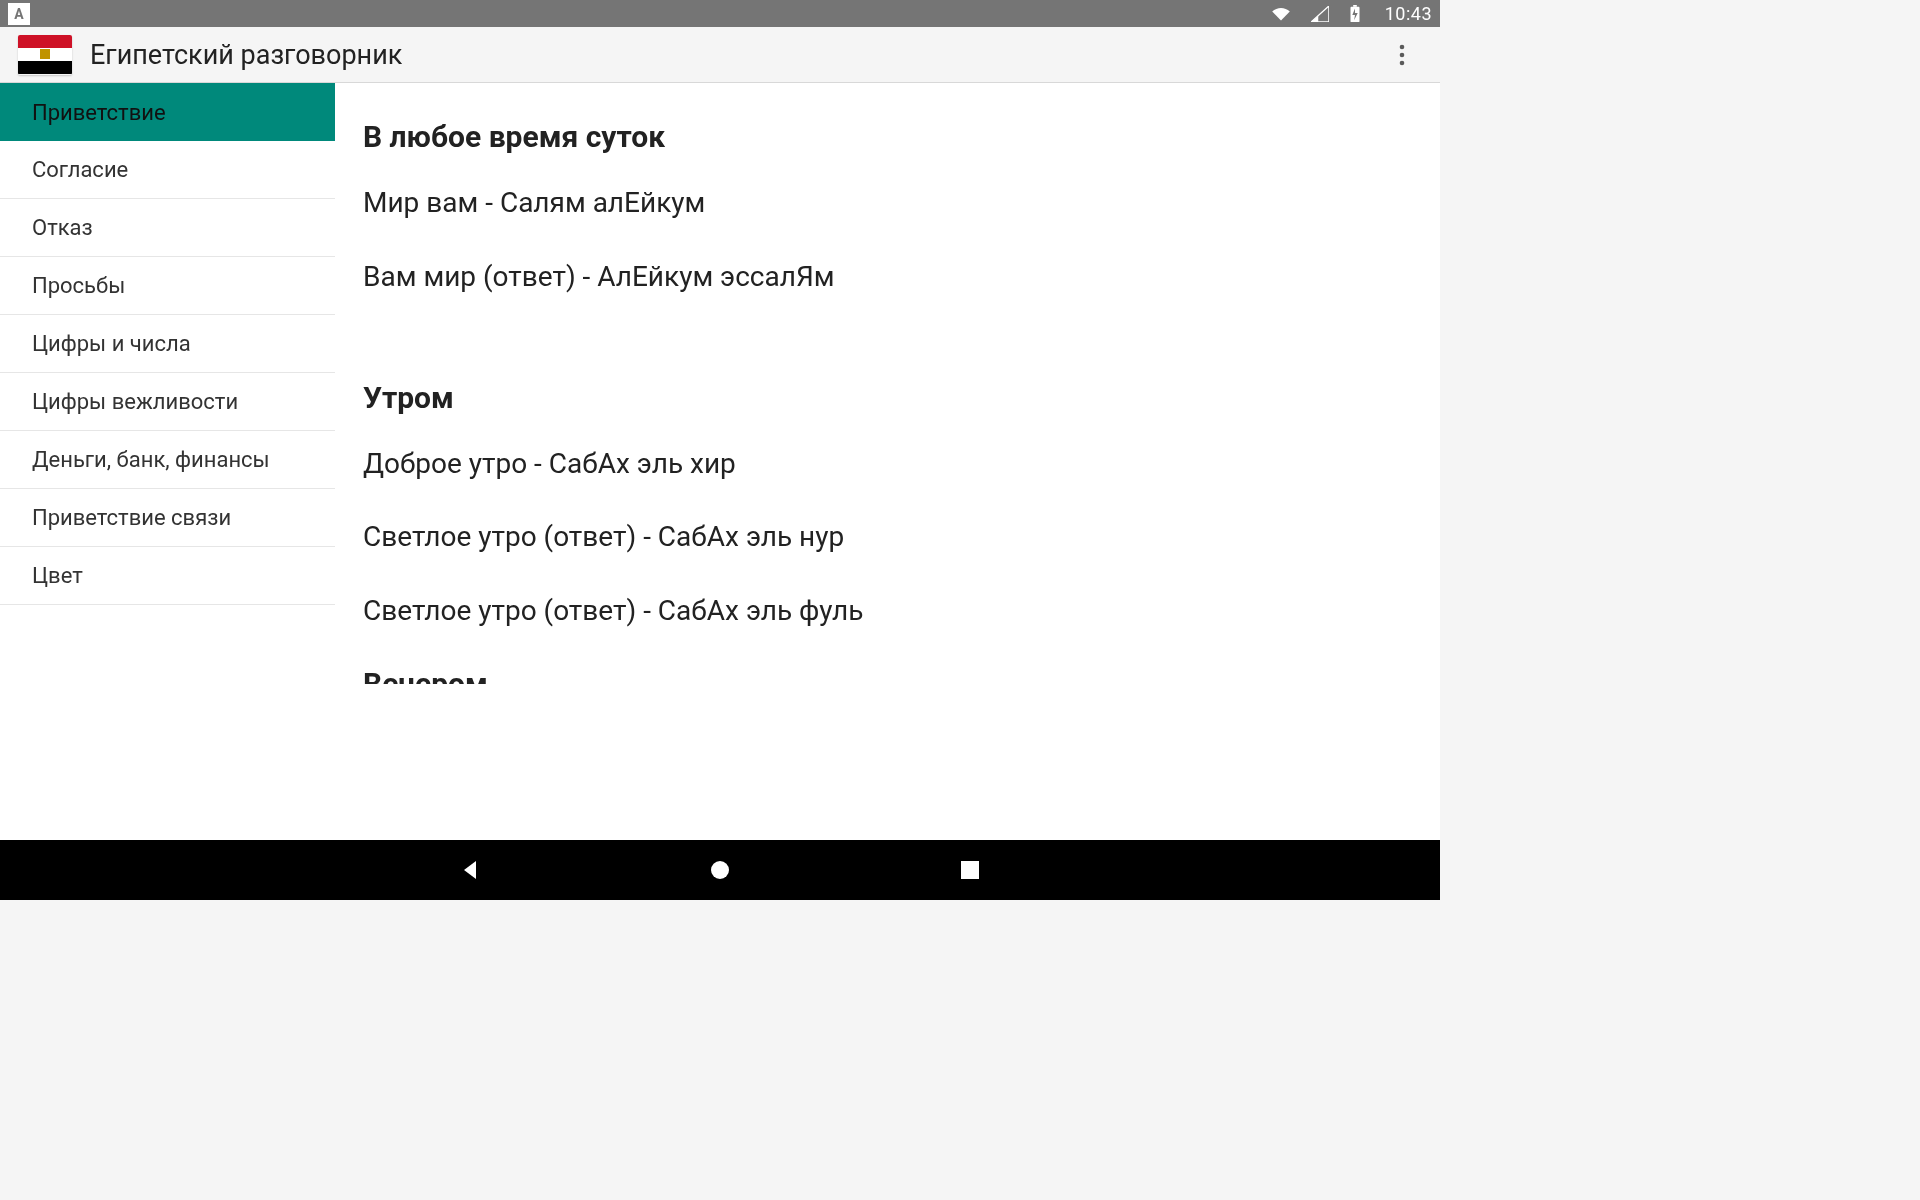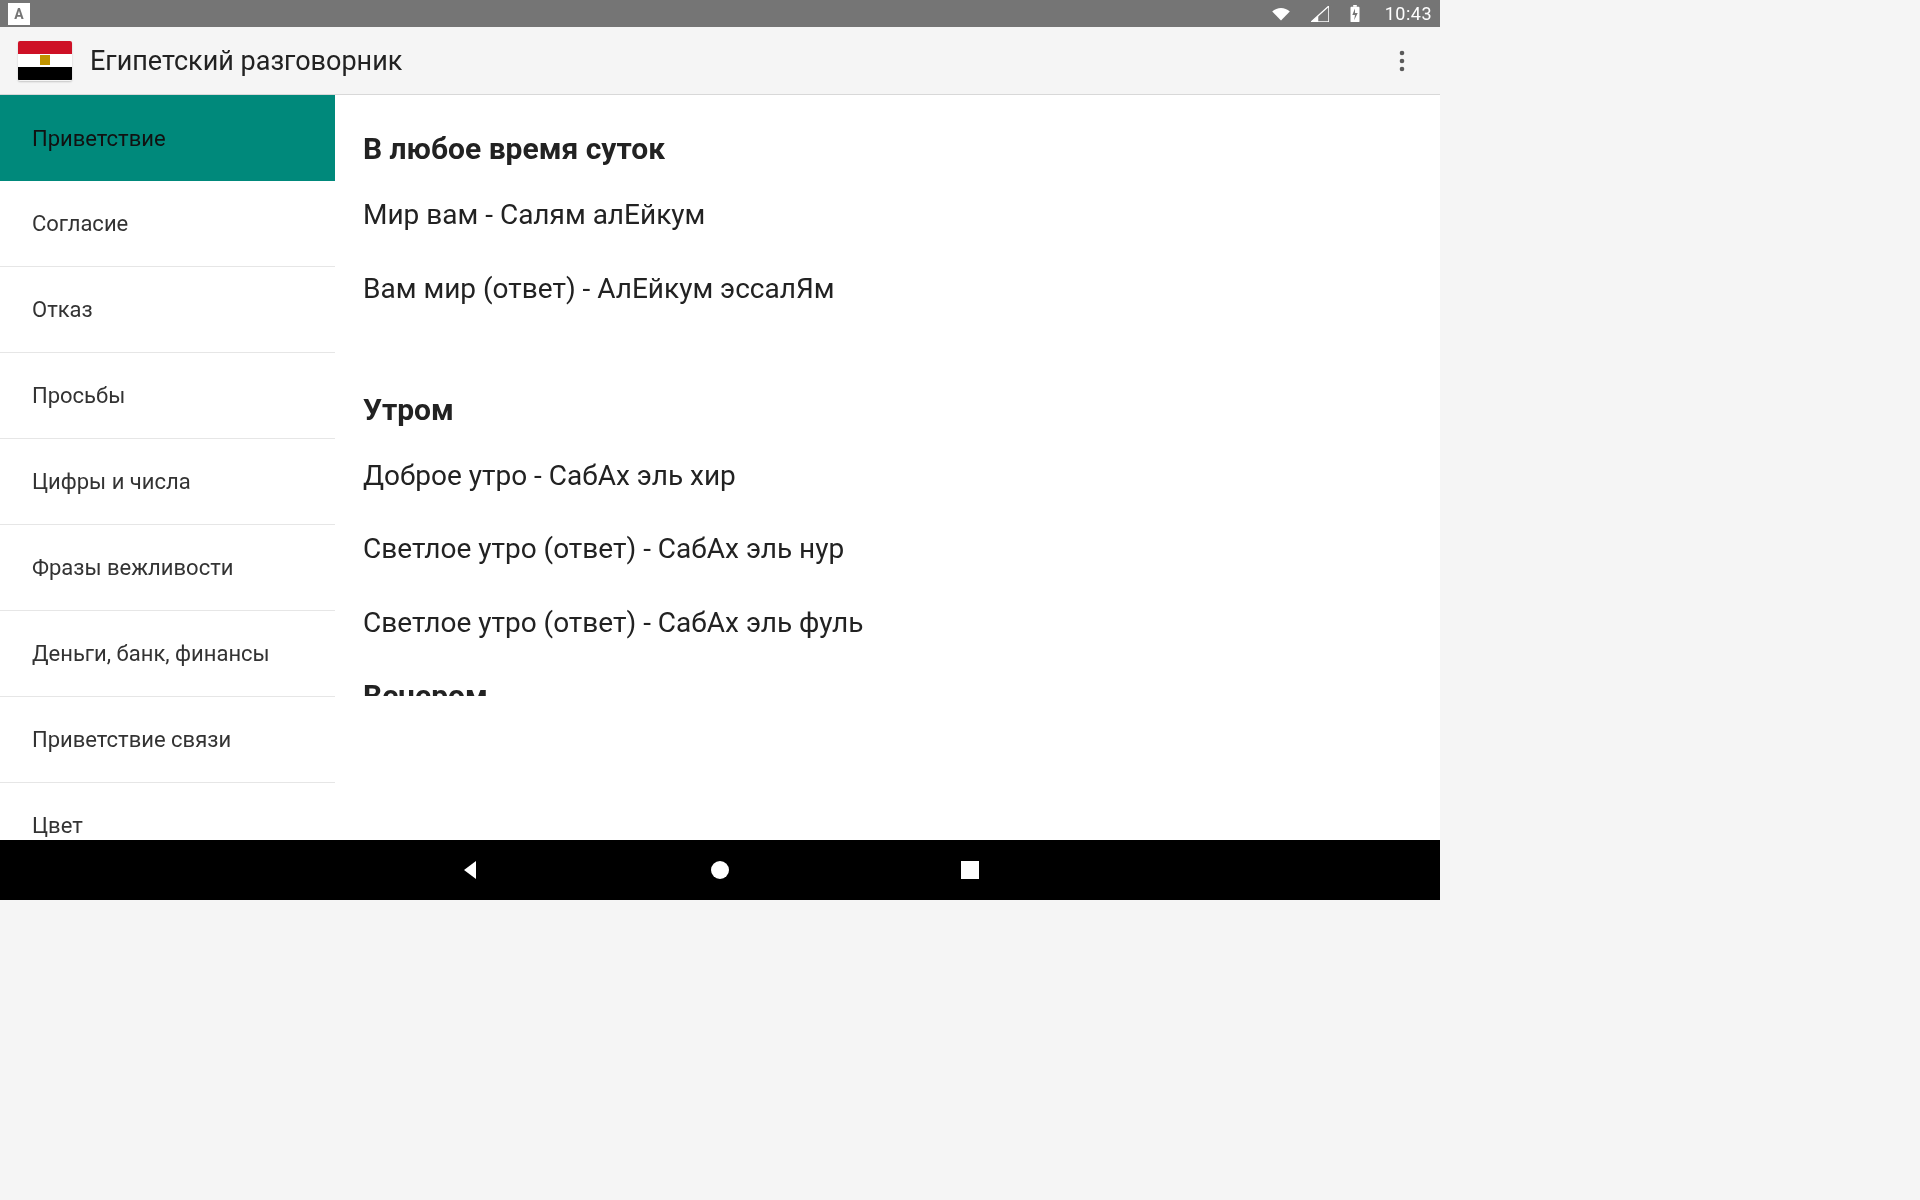--- a/index.html
+++ b/index.html
@@ -37,21 +37,21 @@
   .status-right {
     display: flex;
     align-items: center;
     gap: 20px;
   }
   .status-right svg { display: block; }
   .status-time { font-size: 18px; margin-left: 4px; letter-spacing: 0.5px; }
 
   
   .app-bar {
-    height: 68px;
+    height: 56px;
     background: #f5f5f5;
     border-bottom: 1px solid #d8d8d8;
     display: flex;
     align-items: center;
     padding: 0 18px;
   }
   .flag-icon {
     width: 54px;
     height: 40px;
     margin-right: 18px;
@@ -94,21 +94,21 @@
   }
 
   
   .sidebar {
     width: 335px;
     background: #ffffff;
     overflow-y: hidden;
     border-right: none;
   }
   .sidebar-item {
-    height: 86px;
+    height: 58px;
     display: flex;
     align-items: center;
     padding-left: 32px;
     font-size: 22px;
     color: #333;
     border-bottom: 1px solid #e6e6e6;
     cursor: pointer;
     background: #ffffff;
   }
   .sidebar-item.active {
@@ -214,21 +214,21 @@
       <div class="sidebar-item">
         <span>Отказ</span>
       </div>
       <div class="sidebar-item">
         <span>Просьбы</span>
       </div>
       <div class="sidebar-item">
         <span>Цифры и числа</span>
       </div>
       <div class="sidebar-item">
-        <span>Фразы вежливости</span>
+        <span>Цифры вежливости</span>
       </div>
       <div class="sidebar-item">
         <span>Деньги, банк, финансы</span>
       </div>
       <div class="sidebar-item">
         <span>Приветствие связи</span>
       </div>
       <div class="sidebar-item">
         <span>Цвет</span>
       </div>

